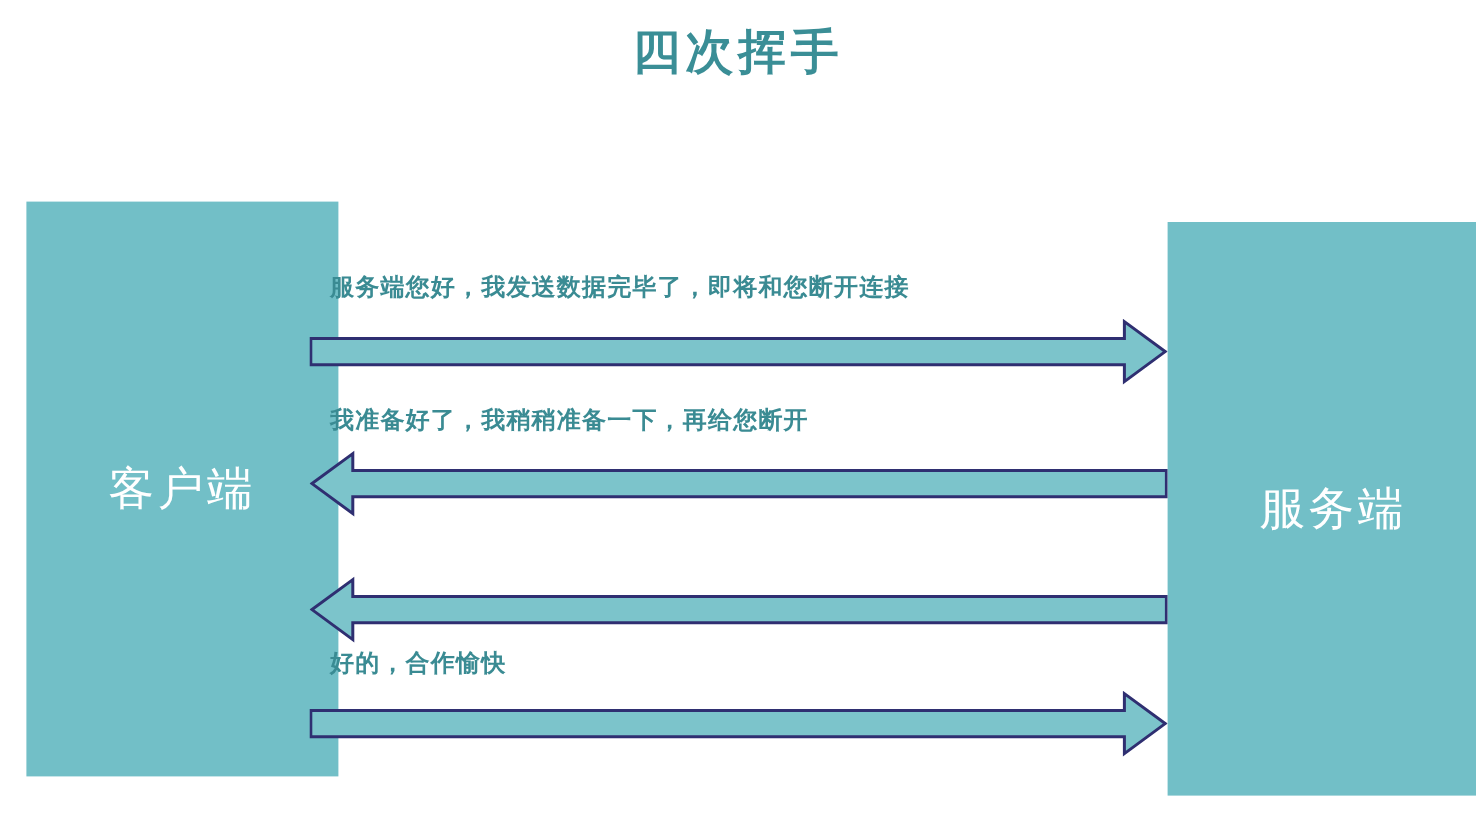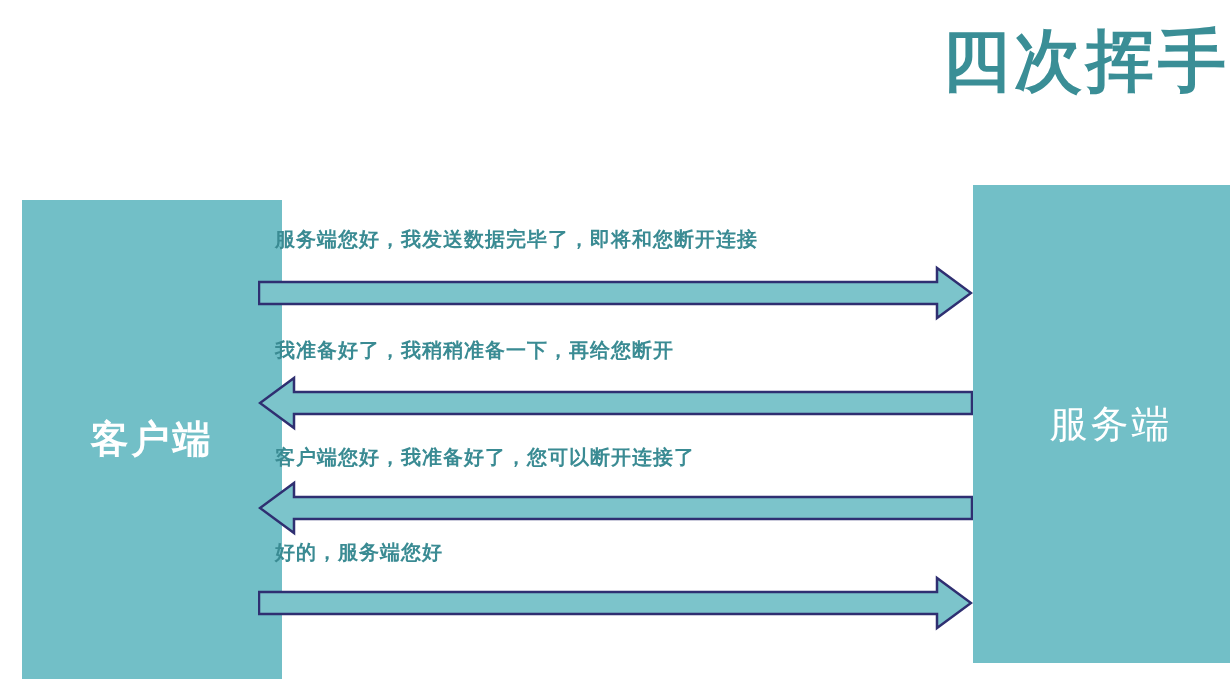--- a/index.html
+++ b/index.html
@@ -8,33 +8,33 @@
   #canvas {
     position: relative;
     width: 1230px; height: 687px;
     background: #ffffff;
     overflow: hidden;
     font-family: "DejaVu Sans", "Liberation Sans", sans-serif;
   }
   .title {
     position: absolute;
     top: 16px; left: 0; width: 100%;
-    text-align: right;
+    text-align: center;
     font-family: Liberation Sans, sans-serif;
     font-weight: bold;
-    font-size: 68px;
+    font-size: 40px;
     letter-spacing: 4px;
     color: var(--title-color, #3a8e96);
   }
   .node {
     position: absolute;
     display: flex; align-items: center; justify-content: center;
     background: var(--box-fill, #72bfc7);
   }
-  #client-node { left: 22px;  top: 200px; width: 260px; height: 479px; font-weight: bold; }
+  #client-node { left: 22px;  top: 168px; width: 260px; height: 479px; }
   #server-node { left: 973px; top: 185px; width: 276px; height: 478px; }
   .node-label {
     color: var(--box-label-color, #ffffff);
     font-family: "DejaVu Serif", "Liberation Serif", serif;
     font-size: 38px;
     letter-spacing: 3px;
     white-space: nowrap;
   }
   .msg-label {
     position: absolute;
@@ -77,23 +77,22 @@
   <div class="msg-label" style="top:228px">服务端您好，我发送数据完毕了，即将和您断开连接</div>
   <svg class="msg-arrow" style="top:265px" viewBox="0 0 715 56" preserveAspectRatio="none">
     <polygon points="1,17 679,17 679,3 713,28 679,53 679,39 1,39"></polygon>
   </svg>
 
   <div class="msg-label" style="top:339px">我准备好了，我稍稍准备一下，再给您断开</div>
   <svg class="msg-arrow" style="top:375px" viewBox="0 0 715 56" preserveAspectRatio="none">
     <polygon points="714,17 36,17 36,3 2,28 36,53 36,39 714,39"></polygon>
   </svg>
 
-  <div class="msg-label" style="top:446px">客户端您好，我准备好了，您可以断开连接了</div>
   <svg class="msg-arrow" style="top:480px" viewBox="0 0 715 56" preserveAspectRatio="none">
     <polygon points="714,17 36,17 36,3 2,28 36,53 36,39 714,39"></polygon>
   </svg>
 
-  <div class="msg-label" style="top:541px">好的，服务端您好</div>
+  <div class="msg-label" style="top:541px">好的，合作愉快</div>
   <svg class="msg-arrow" style="top:575px" viewBox="0 0 715 56" preserveAspectRatio="none">
     <polygon points="1,17 679,17 679,3 713,28 679,53 679,39 1,39"></polygon>
   </svg>
 
 </div>
 
 </body></html>

